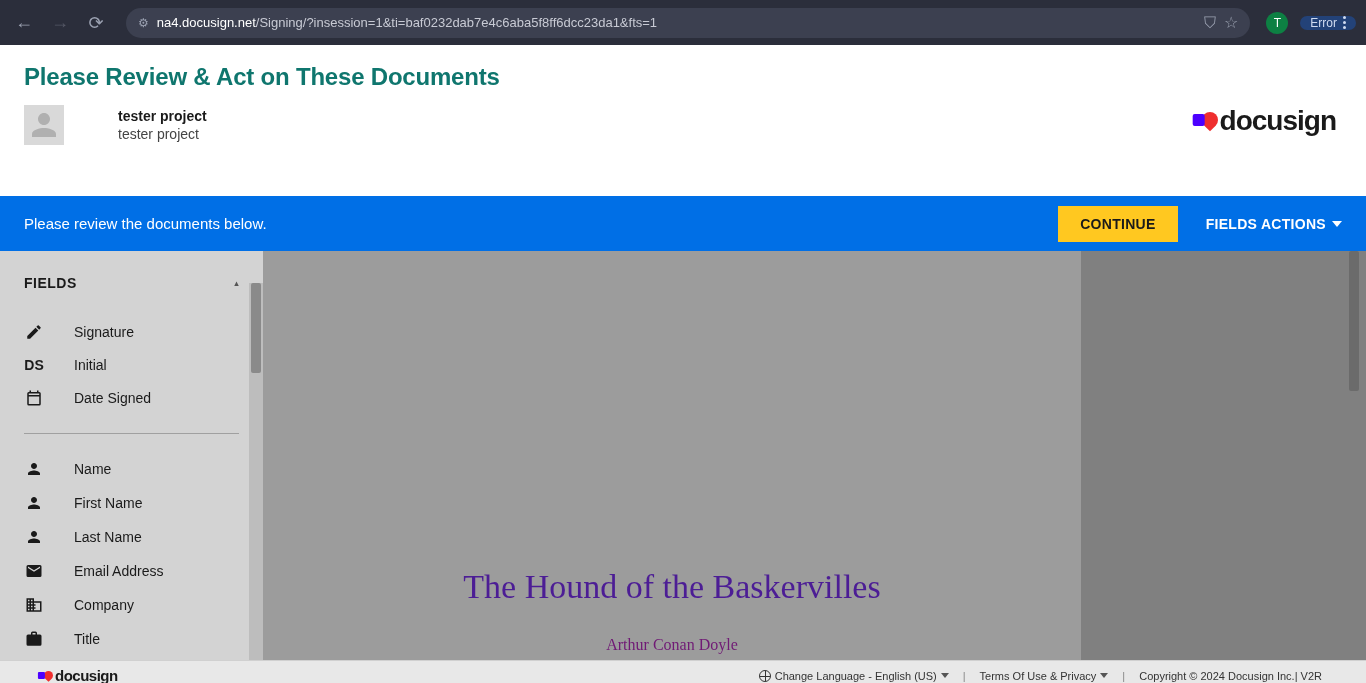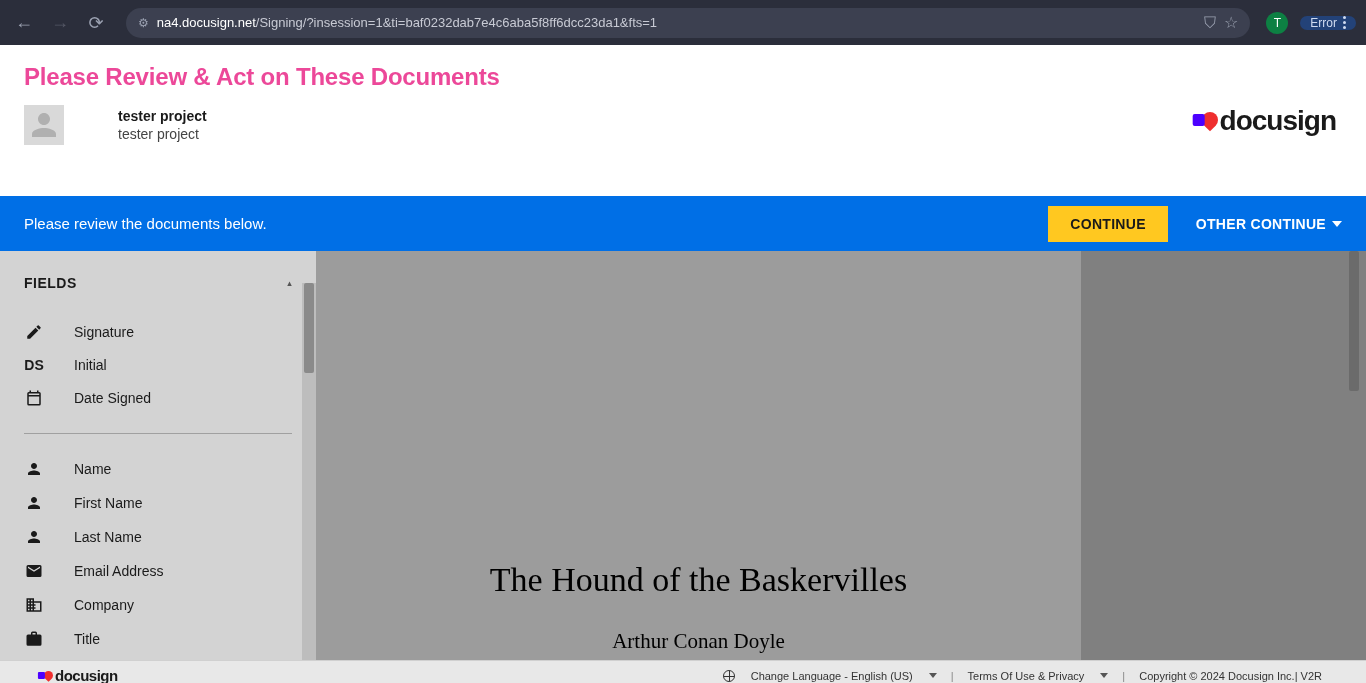--- a/index.html
+++ b/index.html
@@ -16,21 +16,21 @@
     .url-text .domain { color: #fff; }
     .chrome-right { display: flex; align-items: center; gap: 12px; }
     .star-icon { color: #9aa0b0; font-size: 16px; }
     .profile-badge { width: 22px; height: 22px; border-radius: 50%; background: #0d8043; color: #fff; font-size: 12px; display: flex; align-items: center; justify-content: center; font-weight: 500; }
     .error-badge { background: #234278; color: #d0dbf0; padding: 0 10px; border-radius: 12px; font-size: 12px; display: flex; align-items: center; gap: 4px; }
     .dots { display: inline-flex; flex-direction: column; gap: 2px; margin-left: 2px; }
     .dots span { width: 3px; height: 3px; border-radius: 50%; background: #d0dbf0; }
 
     
     .app-header { background: #fff; padding: 18px 24px 18px 24px; height: 151px; }
-    .page-title { font-size: 24px; font-weight: 700; color: #ec4899; font-family: 'Helvetica Neue', Arial, sans-serif; letter-spacing: -0.2px; }
+    .page-title { font-size: 24px; font-weight: 700; color: #0f766e; font-family: 'Helvetica Neue', Arial, sans-serif; letter-spacing: -0.2px; }
     .sender-row { display: flex; align-items: center; gap: 14px; margin-top: 14px; }
     .avatar { width: 40px; height: 40px; background: #d9d9d9; display: flex; align-items: center; justify-content: center; }
     .avatar svg { width: 36px; height: 36px; fill: #b0b0b0; }
     .sender-info { line-height: 1.3; margin-left: 40px; }
     .sender-name { font-weight: 700; font-size: 14px; color: #1a1a1a; }
     .sender-sub { font-size: 14px; color: #444; }
     .docusign-logo { position: absolute; right: 30px; top: 60px; font-size: 28px; font-weight: 700; color: #1a1a1a; letter-spacing: -1px; }
     .docusign-logo .mark { display: inline-block; width: 16px; height: 16px; background: #ef2e2e; border-radius: 50% 50% 0 50%; transform: rotate(45deg); margin-right: 2px; vertical-align: 2px; position: relative; }
     .docusign-logo .mark::after { content:''; position:absolute; left:-6px; bottom:-6px; width:12px; height:12px; background:#4c00ff; border-radius: 2px; transform: rotate(-45deg); }
 
@@ -39,46 +39,46 @@
     .action-msg { color: #fff; font-size: 15px; }
     .action-buttons { display: flex; align-items: center; gap: 28px; }
     .continue-btn { background: #ffc820; color: #1a1a1a; font-weight: 700; font-size: 14px; border: none; padding: 10px 22px; letter-spacing: 0.3px; cursor: pointer; }
     .other-actions { color: #fff; font-weight: 700; font-size: 14px; letter-spacing: 0.3px; cursor: pointer; display: flex; align-items: center; gap: 6px; }
     .tri-down { width:0; height:0; border-left:5px solid transparent; border-right:5px solid transparent; border-top:6px solid #fff; }
 
     
     .main-area { display: flex; height: calc(683px - 45px - 151px - 48px - 30px); background: #808080; position: relative; }
     
     
-    .sidebar { width: 316px; background: rgba(215,215,215,0.95); padding: 24px 0 0 0; position: relative;}
+    .sidebar { width: 263px; background: rgba(215,215,215,0.95); padding: 24px 0 0 0; position: relative;}
     .fields-header { font-weight: 700; font-size: 14px; letter-spacing: 0.5px; color: #1a1a1a; padding: 0 24px 18px 24px; display:flex; justify-content:space-between; align-items:center; }
     .fields-list { padding: 6px 0; }
     .field-item { display: flex; align-items: center; gap: 30px; padding: 8px 24px; cursor: grab; color: #1a1a1a; font-size: 14px; }
     .field-icon { width: 20px; display: flex; align-items: center; justify-content: center; color: #1a1a1a; }
     .field-divider { height: 1px; background: #a0a0a0; margin: 12px 24px; }
     .sidebar-scroll { position: absolute; right: 0; top: 32px; bottom: 0; width: 14px; background: #bdbdbd; }
     .sidebar-thumb { position: absolute; right: 2px; top: 0; width: 10px; height: 90px; background: #8a8a8a; border-radius: 2px; }
 
     
     .doc-area { flex: 1; position: relative; background: #7a7a7a; overflow: hidden; }
     .doc-page { position: absolute; left: 0; right: 285px; top: 0; bottom: 0; background: #9c9c9c; box-shadow: 0 0 6px rgba(0,0,0,0.2); display: flex; flex-direction: column; align-items: center; justify-content: flex-end; padding-bottom: 0; }
-    .doc-title { font-family: 'Palatino Linotype', 'Book Antiqua', Georgia, serif; font-size: 34px; color: #000000; margin-bottom: 30px; }
-    .doc-author { font-family: 'Palatino Linotype', 'Book Antiqua', Georgia, serif; font-size: 21px; color: #000000; margin-bottom: 6px; }
+    .doc-title { font-family: 'Palatino Linotype', 'Book Antiqua', Georgia, serif; font-size: 34px; color: #4c1d95; margin-bottom: 30px; }
+    .doc-author { font-family: 'Palatino Linotype', 'Book Antiqua', Georgia, serif; font-size: 16px; color: #701a75; margin-bottom: 6px; }
     .doc-right-gutter { position: absolute; right: 0; top: 0; bottom: 0; width: 285px; background: #808080; }
     .doc-scroll { position: absolute; right: 7px; top: 0; width: 14px; height: 100%; }
     .doc-thumb { width: 10px; height: 140px; background: #6b6b6b; border-radius: 2px; margin-left: 4px; }
 
     
     .footer { height: 30px; background: #e8e8e8; display: flex; align-items: center; padding: 0 44px 0 44px; font-size: 11px; color: #333; justify-content: space-between; border-top: 1px solid #d0d0d0;}
     .footer-left { display:flex; align-items:center; gap:4px; }
     .footer .logo-small { font-weight: 700; font-size: 15px; color: #1a1a1a; letter-spacing: -0.5px; display:flex; align-items:center; gap:2px;}
     .footer .logo-small .mark-sm { display:inline-block; width:9px; height:9px; background:#ef2e2e; border-radius:50% 50% 0 50%; transform:rotate(45deg); position:relative; }
     .footer .logo-small .mark-sm::after { content:''; position:absolute; left:-4px; bottom:-4px; width:7px; height:7px; background:#4c00ff; border-radius:1px; transform:rotate(-45deg);}
     .footer-right { display: flex; align-items: center; gap: 14px; }
-    .footer-link { cursor: pointer; display:flex; align-items:center; gap:16px; }
+    .footer-link { cursor: pointer; display:flex; align-items:center; gap:4px; }
     .footer-sep { color: #888; }
     .tri-sm { width:0; height:0; border-left:4px solid transparent; border-right:4px solid transparent; border-top:5px solid #555; }
     .globe { width:12px; height:12px; border:1px solid #333; border-radius:50%; position:relative; display:inline-block;}
     .globe::before { content:''; position:absolute; left:50%; top:0; bottom:0; width:1px; background:#333; }
     .globe::after { content:''; position:absolute; top:50%; left:0; right:0; height:1px; background:#333; }
     .caret-tiny{font-size:8px; color:#555;}
   </style>
 </head>
 <body>
 
@@ -128,21 +128,21 @@
   <div class="docusign-logo">
     <span class="mark"></span><span>docusign</span>
   </div>
 </div>
 
 <div class="action-bar">
   <div class="action-msg">Please review the documents below.</div>
   <div class="action-buttons">
     <button class="continue-btn">CONTINUE</button>
     <div class="other-actions">
-      <span>OTHER CONTINUE</span>
+      <span>FIELDS ACTIONS</span>
       <span class="tri-down"></span>
     </div>
   </div>
 </div>
 
 <div class="main-area">
   <div class="sidebar">
     <div class="fields-header">
       <span>FIELDS</span>
       <span class="caret-tiny">▴</span>

